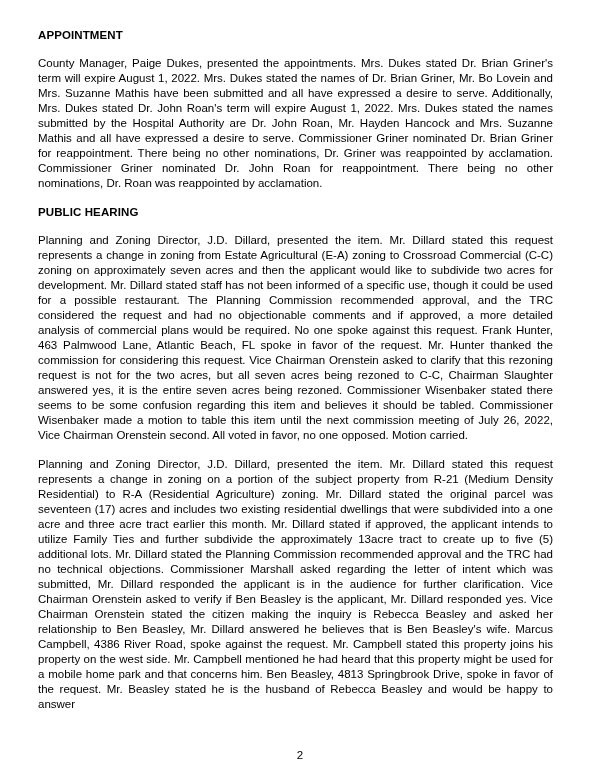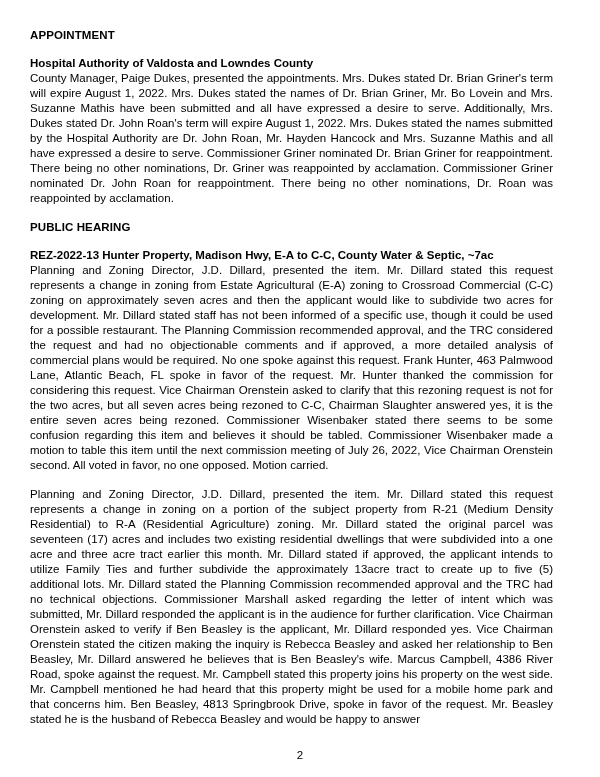--- a/index.html
+++ b/index.html
@@ -11,21 +11,21 @@
     height: 777px;
     background: #ffffff;
     color: #000000;
     font-family: "Liberation Sans", sans-serif;
   }
   .doc {
     position: relative;
     box-sizing: border-box;
     width: 600px;
     height: 777px;
-    padding: 28px 38px 0 30px;
+    padding: 28px 38px 0 38px;
     overflow: hidden;
     background: #ffffff;
   }
   .section-heading {
     font-size: 11.5px;
     font-weight: bold;
     line-height: 15px;
     margin: 0 0 13px 0;
     letter-spacing: 0.1px;
   }
@@ -51,25 +51,23 @@
     line-height: 15px;
   }
 </style>
 </head>
 <body>
 
 <div class="doc">
 
   <div class="section-heading">APPOINTMENT</div>
 
-  <div class="item-title">Hospital Authority of Valdosta and Lowndes County</div>
   <p class="body-text">County Manager, Paige Dukes, presented the appointments.  Mrs. Dukes stated Dr. Brian Griner's term will expire August 1, 2022.  Mrs. Dukes stated the names of Dr. Brian Griner, Mr. Bo Lovein and Mrs. Suzanne Mathis have been submitted and all have expressed a desire to serve.  Additionally, Mrs. Dukes stated Dr. John Roan's term will expire August 1, 2022.  Mrs. Dukes stated the names submitted by the Hospital Authority are Dr. John Roan, Mr. Hayden Hancock and Mrs. Suzanne Mathis and all have expressed a desire to serve.  Commissioner Griner nominated Dr. Brian Griner for reappointment.  There being no other nominations, Dr. Griner was reappointed by acclamation.  Commissioner Griner nominated Dr. John Roan for reappointment.  There being no other nominations, Dr. Roan was reappointed by acclamation.</p>
 
   <div class="section-heading">PUBLIC HEARING</div>
 
-  <div class="item-title">REZ-2022-13 Hunter Property, Madison Hwy, E-A to C-C, County Water &amp; Septic, ~7ac</div>
   <p class="body-text">Planning and Zoning Director, J.D. Dillard, presented the item.  Mr. Dillard stated this request represents a change in zoning from Estate Agricultural (E-A) zoning to Crossroad Commercial (C-C) zoning on approximately seven acres and then the applicant would like to subdivide two acres for development.  Mr. Dillard stated staff has not been informed of a specific use, though it could be used for a possible restaurant.  The Planning Commission recommended approval, and the TRC considered the request and had no objectionable comments and if approved, a more detailed analysis of commercial plans would be required.  No one spoke against this request.  Frank Hunter, 463 Palmwood Lane, Atlantic Beach, FL spoke in favor of the request.  Mr. Hunter thanked the commission for considering this request.  Vice Chairman Orenstein asked to clarify that this rezoning request is not for the two acres, but all seven acres being rezoned to C-C, Chairman Slaughter answered yes, it is the entire seven acres being rezoned.  Commissioner Wisenbaker stated there seems to be some confusion regarding this item and believes it should be tabled.  Commissioner Wisenbaker made a motion to table this item until the next commission meeting of July 26, 2022, Vice Chairman Orenstein second.  All voted in favor, no one opposed.  Motion carried.</p>
 
   <p class="body-text">Planning and Zoning Director, J.D. Dillard, presented the item.  Mr. Dillard stated this request represents a change in zoning on a portion of the subject property from R-21 (Medium Density Residential) to R-A (Residential Agriculture) zoning.  Mr. Dillard stated the original parcel was seventeen (17) acres and includes two existing residential dwellings that were subdivided into a one acre and three acre tract earlier this month.  Mr. Dillard stated if approved, the applicant intends to utilize Family Ties and further subdivide the approximately 13acre tract to create up to five (5) additional lots.  Mr. Dillard stated the Planning Commission recommended approval and the TRC had no technical objections.  Commissioner Marshall asked regarding the letter of intent which was submitted, Mr. Dillard responded the applicant is in the audience for further clarification.  Vice Chairman Orenstein asked to verify if Ben Beasley is the applicant, Mr. Dillard responded yes.  Vice Chairman Orenstein stated the citizen making the inquiry is Rebecca Beasley and asked her relationship to Ben Beasley, Mr. Dillard answered he believes that is Ben Beasley's wife.  Marcus Campbell, 4386 River Road, spoke against the request.  Mr. Campbell stated this property joins his property on the west side.  Mr. Campbell mentioned he had heard that this property might be used for a mobile home park and that concerns him.  Ben Beasley, 4813 Springbrook Drive, spoke in favor of the request.  Mr. Beasley stated he is the husband of Rebecca Beasley and would be happy to answer</p>
 
   <div class="page-number">2</div>
 
 </div>
 
 </body></html>

